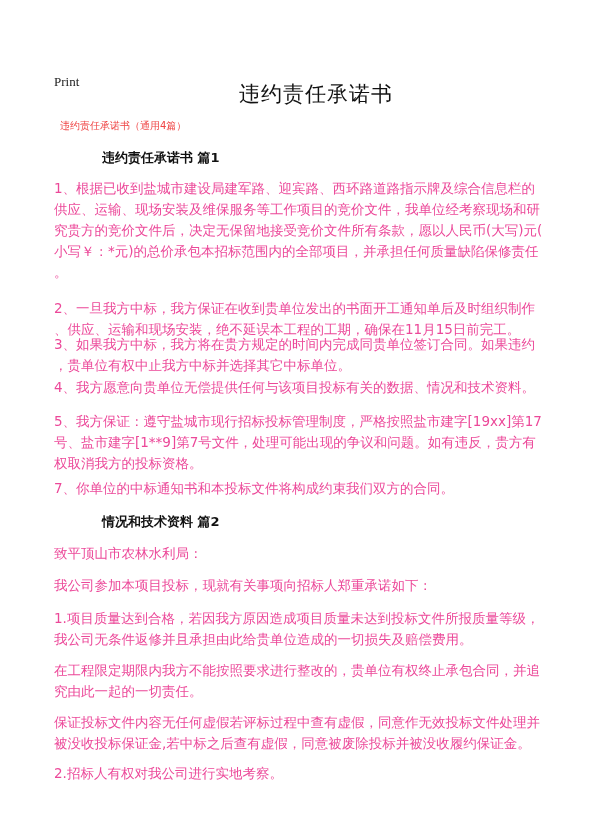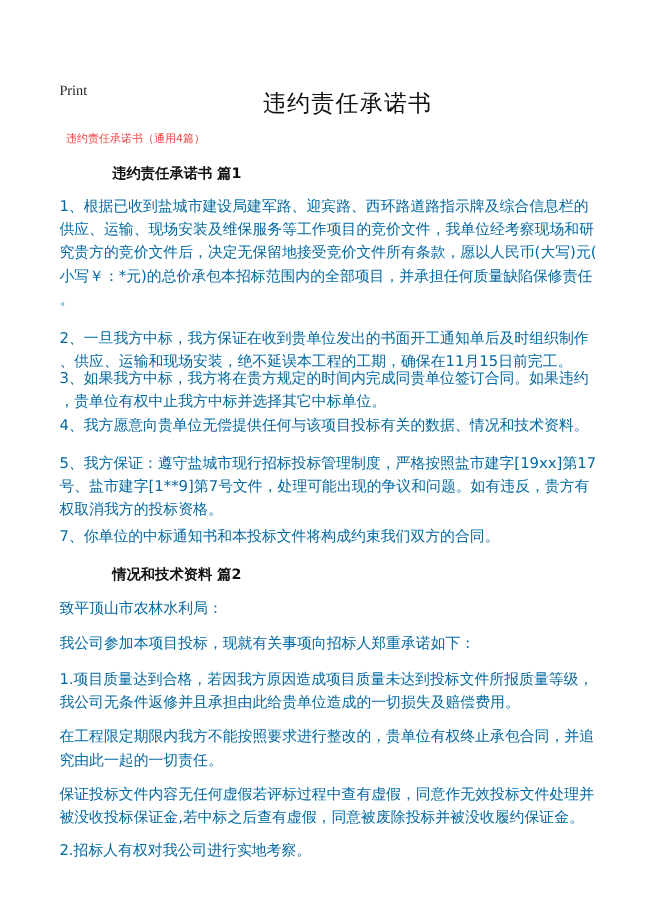--- a/index.html
+++ b/index.html
@@ -1,21 +1,21 @@
 <!DOCTYPE html>
 <html><head>
 <meta charset="utf-8">
 <style>
   html, body { margin: 0; padding: 0; background: #ffffff; }
   body { width: 600px; height: 828px; overflow: hidden; position: relative; color: #1a1a1a; font-family: "DejaVu Sans", sans-serif; }
   .print { position: absolute; left: 54px; top: 46px; font-family: "Liberation Serif", serif; font-size: 13px; color: #222; margin-top: 28px; }
   .title { position: absolute; left: 0; width: 600px; top: 80px; text-align: center; font-size: 21px; color: #111; letter-spacing: 1px; margin-left: 16px; }
   .subtitle { position: absolute; left: 60px; top: 119px; font-size: 10px; color: #ef4444; }
   .heading { position: absolute; left: 54px; font-size: 13px; font-weight: bold; color: #111; margin-left: 48px; }
-  .para { position: absolute; left: 54px; width: 520px; font-size: 13.5px; line-height: 21px; color: #0369a1; white-space: pre-wrap; }
+  .para { position: absolute; left: 54px; width: 520px; font-size: 13.5px; line-height: 21px; color: #ec4899; white-space: pre-wrap; }
 </style>
 </head>
 <body>
 
 <div class="print">Print</div>
 <div class="title">违约责任承诺书</div>
 <div class="subtitle">违约责任承诺书（通用4篇）</div>
 
 <div class="heading" style="top:149px">违约责任承诺书 篇1</div>
 <div class="para" style="top:178px">1、根据已收到盐城市建设局建军路、迎宾路、西环路道路指示牌及综合信息栏的

